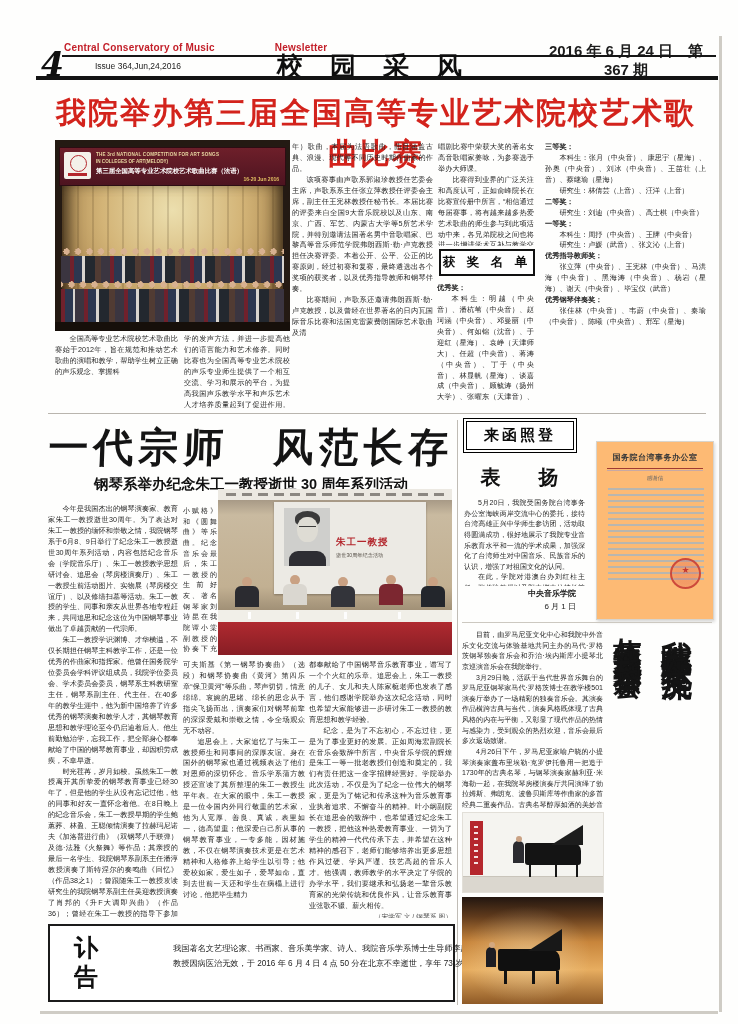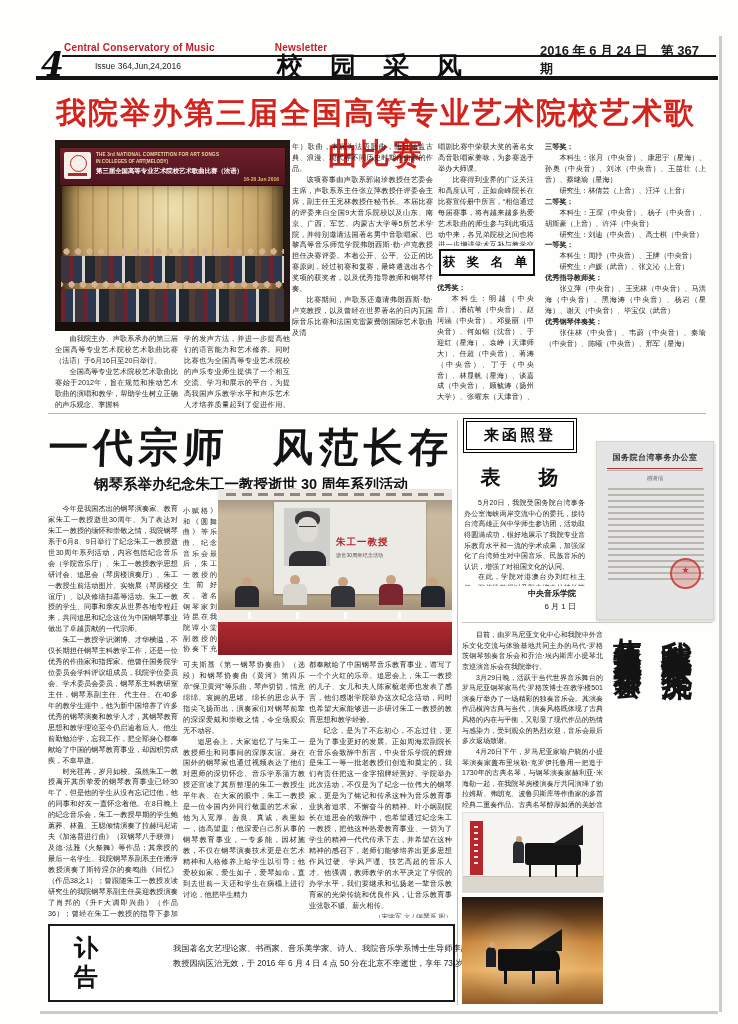--- a/index.html
+++ b/index.html
@@ -1,21 +1,21 @@
 <!DOCTYPE html>
 <html><head>
 <meta charset="utf-8">
 <style>
   html,body{margin:0;padding:0;background:#f3f2ef;}
   .sheet{position:relative;width:738px;height:1024px;background:#fefefd;margin:0 auto;
          font-family:"Liberation Sans",sans-serif;overflow:hidden;}
   
   .masthead{position:absolute;left:64px;top:42px;font-size:10px;color:#c3202a;font-weight:600;letter-spacing:.2px;}
   .masthead .nl{margin-left:12px;font-weight:800;padding-left:48px;}
-  .datecn{position:absolute;left:540px;top:42px;width:172px;text-align:left;font-size:13px;font-weight:700;color:#1c1c1c;}
+  .datecn{position:absolute;left:540px;top:42px;width:172px;text-align:center;font-size:15px;font-weight:700;color:#1c1c1c;}
   .rule1{position:absolute;left:62px;top:55px;width:654px;height:2.2px;background:#161616;}
   .pageno{position:absolute;left:41px;top:45px;font:italic 800 33px "DejaVu Serif",serif;color:#101010;}
   .issueen{position:absolute;left:95px;top:61px;font-size:8.5px;color:#222;}
   .secttl{position:absolute;left:214px;top:49px;width:320px;text-align:center;font-size:26px;font-weight:800;letter-spacing:9px;color:#0e0e0e;font-family:"DejaVu Serif",serif;}
   .rule2{position:absolute;left:36px;top:76px;width:682px;height:4px;background:#141414;}
   .hl1{position:absolute;left:48px;top:93px;width:656px;margin:0;text-align:center;
        font:800 30px "DejaVu Serif",serif;color:#d3231c;letter-spacing:2px;}
   
   .tcol{position:absolute;overflow:hidden;font-size:7.2px;line-height:1.52;color:#262626;text-align:justify;}
   .tcol p{margin:0;text-indent:2em;}
@@ -74,21 +74,21 @@
   
   .obit{position:absolute;left:48px;top:924px;width:403px;height:74px;border:2.4px solid #1b1b1b;background:#fff;}
   .obit-l{position:absolute;left:24px;top:7px;font-size:24px;font-weight:800;line-height:1.22;color:#101010;}
   .obit-t{position:absolute;left:82px;top:15px;width:304px;font-size:8.2px;line-height:1.85;color:#222;text-align:justify;margin-left:41px;}
   
   .stamp{position:absolute;left:466px;top:421px;width:106px;height:27px;border:1px solid #000;outline:1px solid #000;outline-offset:2px;
          display:flex;align-items:center;justify-content:center;background:#fff;
          font:800 15px "DejaVu Serif",serif;letter-spacing:3px;color:#0c0c0c;}
   .by-ttl{position:absolute;left:464px;top:464px;width:120px;text-align:center;font-size:20px;font-weight:800;letter-spacing:9px;color:#111;margin:0;}
   .sig{position:absolute;width:112px;text-align:right;font-size:8px;color:#222;}
-  .limg{position:absolute;left:596px;top:441px;width:116px;height:177px;background:#e5e5e5;border:1px solid #d8d4cc;box-shadow:1px 2px 3px rgba(0,0,0,.15);}
+  .limg{position:absolute;left:596px;top:441px;width:116px;height:177px;background:#fdba74;border:1px solid #d8d4cc;box-shadow:1px 2px 3px rgba(0,0,0,.15);}
   .limg-org{position:absolute;left:0;top:10px;width:100%;text-align:center;font:700 8px "DejaVu Serif",serif;color:#3a3a3a;letter-spacing:.5px;}
   .limg-rule{position:absolute;left:10px;right:10px;top:26px;height:1px;background:#a03a33;box-shadow:0 2px 0 #c8a9a4;}
   .limg-doc{position:absolute;left:0;top:33px;width:100%;text-align:center;font-size:5.5px;color:#666;}
   .limg-bars{position:absolute;left:11px;right:9px;top:46px;height:96px;
        background:repeating-linear-gradient(180deg,#b9b6af 0 1.6px,transparent 1.6px 6px);}
   .seal{position:absolute;right:12px;top:116px;width:27px;height:27px;border-radius:50%;
        border:2px solid rgba(197,58,51,.85);background:radial-gradient(circle,rgba(220,80,70,.28) 55%,rgba(220,80,70,.1));}
   .seal::after{content:"★";position:absolute;left:0;top:5px;width:100%;text-align:center;font-size:9px;color:#c53a33;}
   .vt{position:absolute;writing-mode:vertical-rl;font-weight:800;color:#141414;letter-spacing:3px;margin:0;font-family:"Liberation Sans",sans-serif;}
   
@@ -145,21 +145,20 @@
       <div class="gp-bodies" style="height:27px;"></div>
     </div>
     <div class="gp-row" style="top:140px;">
       <div class="gp-heads" style="background-position:5px 0;"></div>
       <div class="gp-bodies" style="height:33px;background-position:14px 0;"></div>
     </div>
     <div class="gp-floor"></div>
   </div>
 
   <div class="tcol" style="left:55px;top:334px;width:123px;height:76px;">
-    <p>由我院主办、声歌系承办的第三届全国高等专业艺术院校艺术歌曲比赛（法语）于6月16日至20日举行。</p>
     <p>全国高等专业艺术院校艺术歌曲比赛始于2012年，旨在规范和推动艺术歌曲的演唱和教学，帮助学生树立正确的声乐观念、掌握科</p>
   </div>
   <div class="tcol" style="left:184px;top:334px;width:106px;height:76px;">
     <p class="ni">学的发声方法，并进一步提高他们的语言能力和艺术修养。同时比赛也为全国高等专业艺术院校的声乐专业师生提供了一个相互交流、学习和展示的平台，为提高我国声乐教学水平和声乐艺术人才培养质量起到了促进作用。前两届比赛分别为意大利语（2012年）和德语（2014</p>
   </div>
   <div class="tcol" style="left:292px;top:142px;width:141px;height:265px;">
     <p class="ni">年）歌曲，本届为法语歌曲，曲目涵盖古典、浪漫、现代等不同历史时期作曲家的作品。</p>
     <p>该项赛事由声歌系郭淑珍教授任艺委会主席，声歌系系主任张立萍教授任评委会主席，副主任王宪林教授任秘书长。本届比赛的评委来自全国9大音乐院校以及山东、南京、广西、军艺、内蒙古大学等5所艺术学院，并特别邀请法国著名男中音歌唱家、巴黎高等音乐师范学院弗朗西斯·勒·卢克教授担任决赛评委。本着公开、公平、公正的比赛原则，经过初赛和复赛，最终遴选出各个奖项的获奖者，以及优秀指导教师和钢琴伴奏。</p>
     <p>比赛期间，声歌系还邀请弗朗西斯·勒·卢克教授，以及曾经在世界著名的日内瓦国际音乐比赛和法国克雷蒙费朗国际艺术歌曲及清</p>
   </div>
@@ -175,21 +174,20 @@
     <p class="aw-t first">优秀奖：</p>
     <p>本科生：明越（中央音）、潘杭苇（中央音）、赵珂涵（中央音）、邓曼丽（中央音）、何如锦（沈音）、于迎红（星海）、袁峥（天津师大）、任超（中央音）、蒋涛（中央音）、丁于（中央音）、林显帆（星海）、谈嘉成（中央音）、顾毓涛（扬州大学）、张曜东（天津音）、王森辉（星海）、王乐（星海）</p>
 
   </div>
 
   <div class="tcol" style="left:545px;top:142px;width:161px;height:263px;">
     <p class="aw-t first">三等奖：</p>
     <p>本科生：张月（中央音）、康思宇（星海）、孙奥（中央音）、刘冰（中央音）、王苗壮（上音）、蔡继瑜（星海）</p>
     <p>研究生：林倩芸（上音）、汪洋（上音）</p>
     <p class="aw-t">二等奖：</p>
-    <p>本科生：王琛（中央音）、杨子（中央音）、胡斯豪（上音）、许洋（中央音）</p>
     <p>研究生：刘迪（中央音）、高士棋（中央音）</p>
     <p class="aw-t">一等奖：</p>
     <p>本科生：周抒（中央音）、王牌（中央音）</p>
     <p>研究生：卢媛（武音）、张文沁（上音）</p>
     <p class="aw-t">优秀指导教师奖：</p>
     <p>张立萍（中央音）、王宪林（中央音）、马洪海（中央音）、黑海涛（中央音）、杨岩（星海）、谢天（中央音）、毕宝仪（武音）</p>
     <p class="aw-t">优秀钢琴伴奏奖：</p>
     <p>张佳林（中央音）、韦蔚（中央音）、秦瑜（中央音）、陈曦（中央音）、邢军（星海）</p>
   </div>
 

